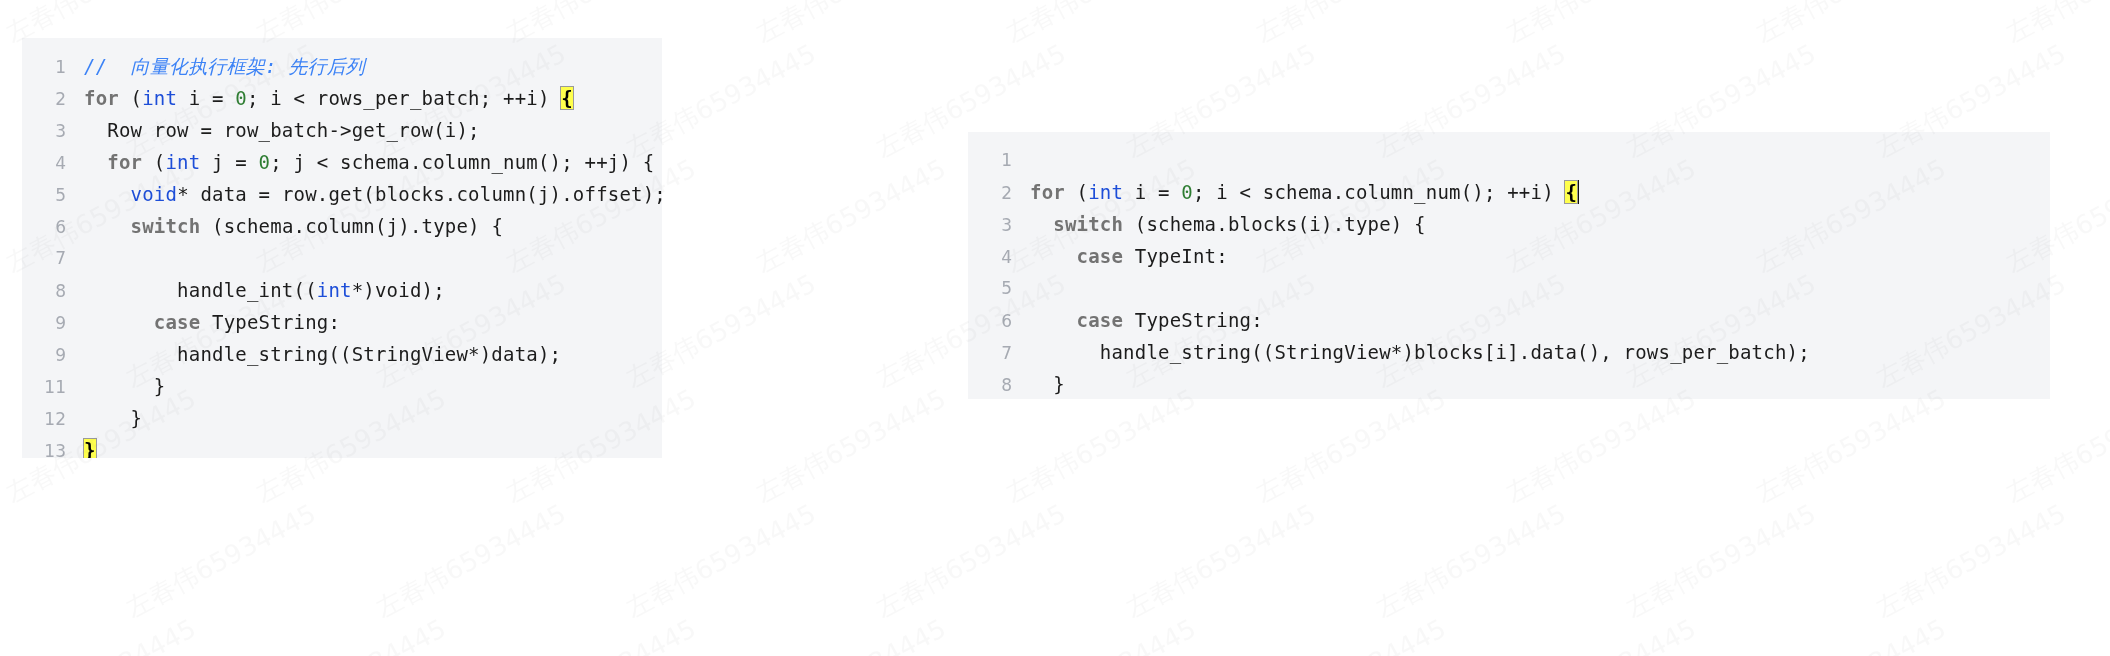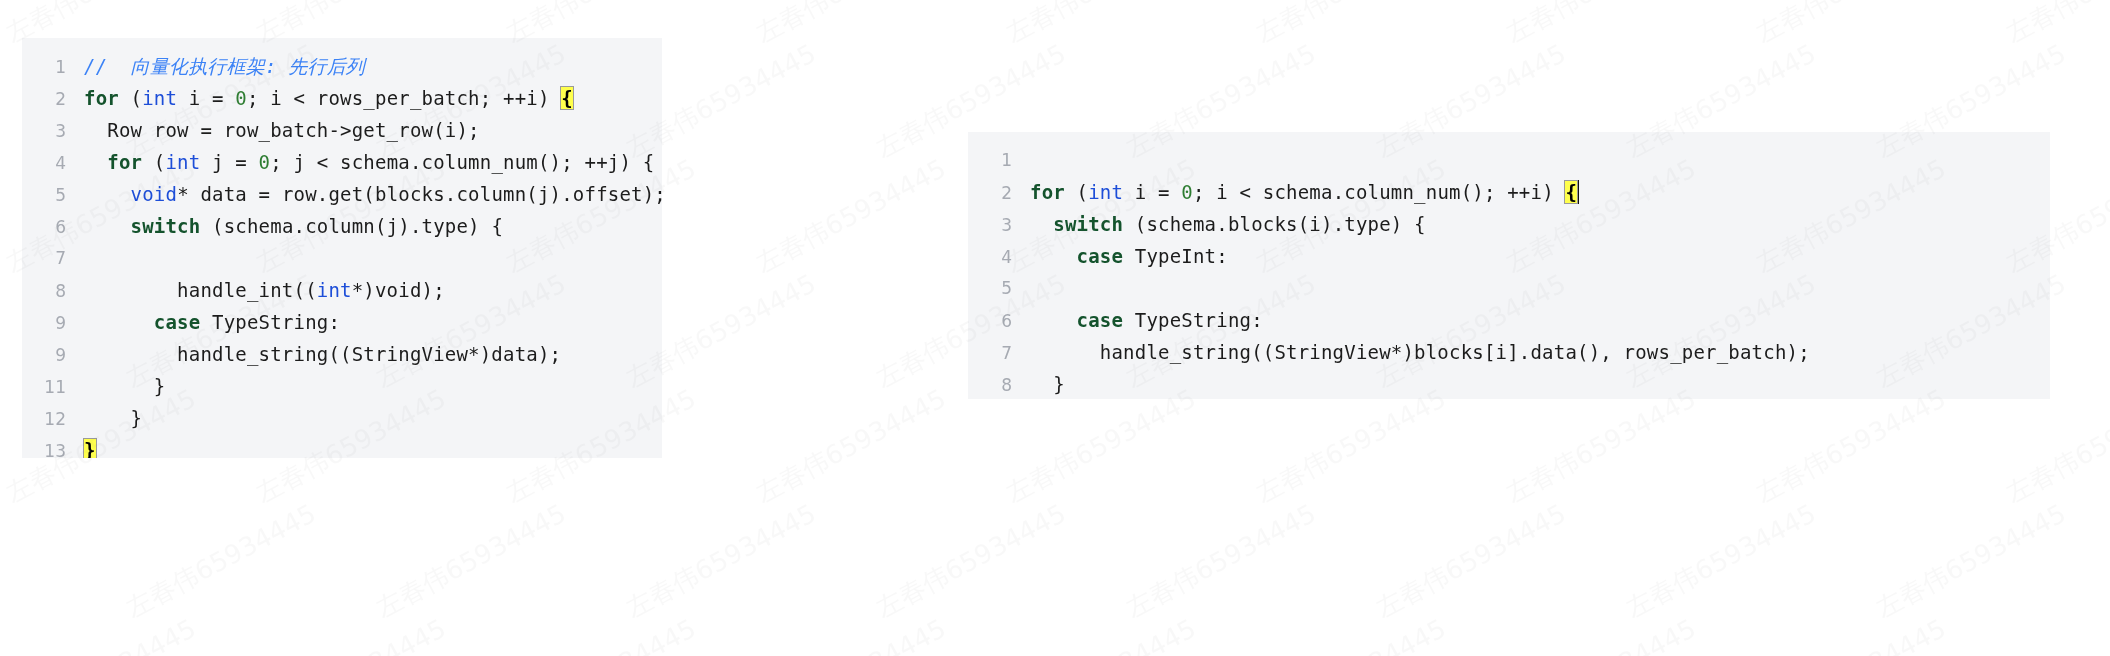--- a/index.html
+++ b/index.html
@@ -77,21 +77,21 @@
     user-select: none;
   }
   .code-text {
     font-family: "DejaVu Sans Mono", monospace;
     font-size: 19px;
     color: #1c1c1c;
     letter-spacing: 0.2px;
     white-space: pre;
   }
 
-  .kw      { color: #14532d; font-weight: bold; }
+  .kw      { color: #737373; font-weight: bold; }
   .type    { color: #1d4ed8; }
   .num     { color: #2e7d32; }
   .comment { color: #3b82f6; font-style: italic; }
   .plain   { color: #1c1c1c; }
 
   .brace-hl {
     background: #ffff4d;
     outline: 1px solid #9a9a9a;
     color: #000000;
     font-weight: bold;

